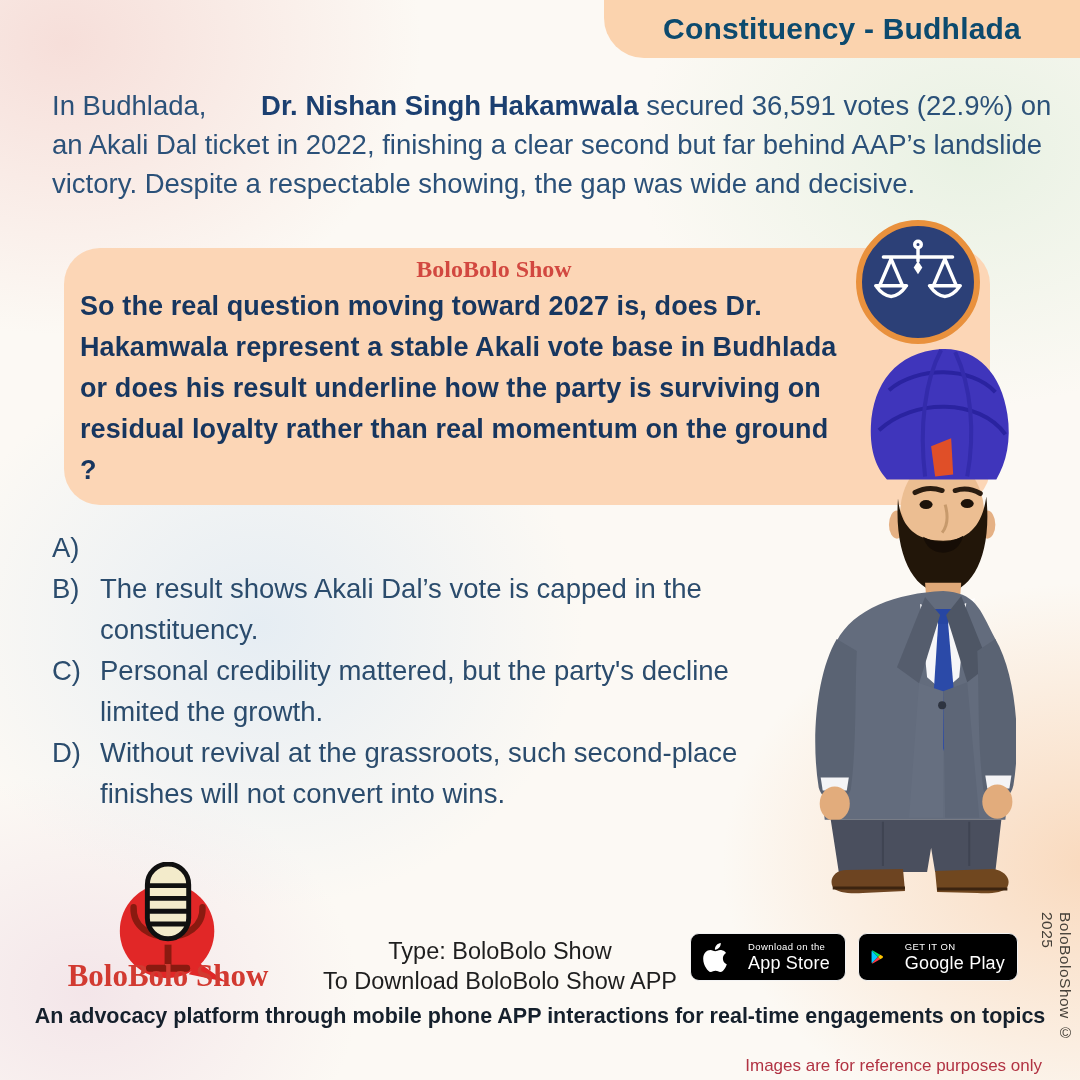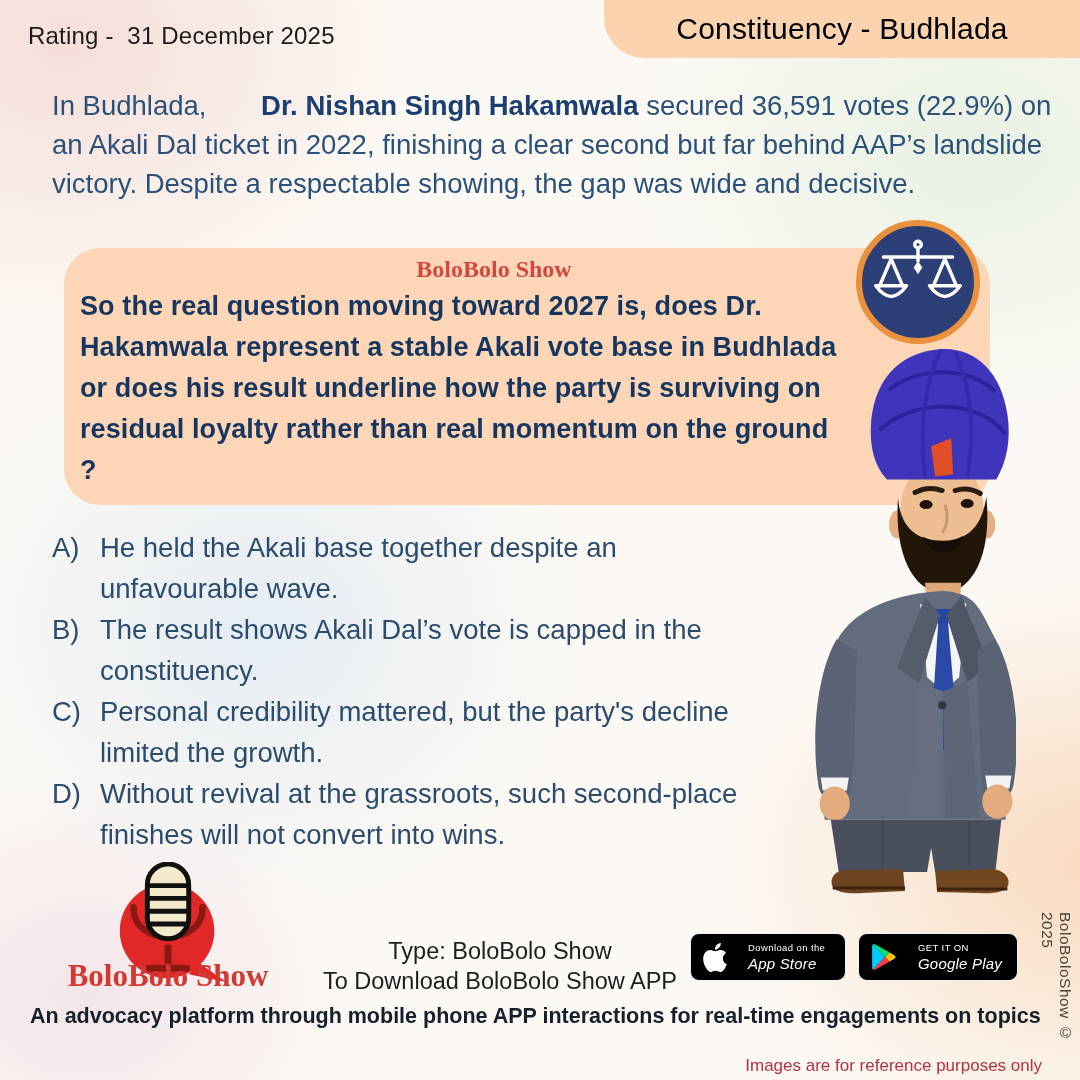--- a/index.html
+++ b/index.html
@@ -10,21 +10,21 @@
       radial-gradient(55% 45% at 6% 4%, rgba(246,221,216,.95), rgba(246,221,216,0) 60%),
       radial-gradient(50% 38% at 90% 14%, rgba(229,240,224,.85), rgba(229,240,224,0) 62%),
       radial-gradient(46% 40% at 24% 58%, rgba(222,233,243,.75), rgba(222,233,243,0) 65%),
       radial-gradient(55% 42% at 101% 80%, rgba(249,216,187,.95), rgba(249,216,187,0) 62%),
       radial-gradient(42% 34% at 8% 92%, rgba(242,226,231,.85), rgba(242,226,231,0) 60%),
       #fcf9f4;
   }
   .rating{position:absolute;left:28px;top:22px;font-size:24px;color:#1d1b1a;white-space:pre-wrap;letter-spacing:.2px;}
   .banner{position:absolute;right:0;top:0;width:476px;height:58px;background:#fbd3ae;
     border-bottom-left-radius:40px;display:flex;align-items:center;justify-content:center;}
-  .banner span{font-size:30px;font-weight:normal;color:#000000;letter-spacing:.2px;}
+  .banner span{font-size:30px;font-weight:bold;color:#0c4a6e;letter-spacing:.2px;}
   .intro{position:absolute;left:52px;top:86px;width:1000px;font-size:27.5px;line-height:39px;color:#2b5179;}
   .intro b{color:#1b3f70;margin-left:47px;}
   .qbox{position:absolute;left:64px;top:248px;width:926px;height:257px;background:#fcd6b6;border-radius:36px;}
   .qbrand{position:absolute;left:80px;top:8px;width:700px;text-align:center;
     font-family:"Liberation Serif",serif;font-weight:bold;font-size:24px;color:#d24840;}
   .qtext{position:absolute;left:16px;top:38px;width:772px;font-size:27px;font-weight:bold;
     line-height:41px;color:#17365f;letter-spacing:.1px;}
   .scales{position:absolute;left:856px;top:220px;width:112px;height:112px;background:#2c4077;
     border:6px solid #e9913d;border-radius:50%;display:flex;align-items:center;justify-content:center;}
   .man{position:absolute;left:792px;top:346px;width:224px;height:548px;}
@@ -36,33 +36,32 @@
   .logo-word{position:absolute;left:40px;top:958px;width:256px;text-align:center;
     font-family:"Liberation Serif",serif;font-weight:bold;font-size:31px;color:#d23a31;}
   .dl-text{position:absolute;left:320px;top:936px;width:360px;text-align:center;
     font-size:23.5px;line-height:30px;color:#1e1e1e;}
   .badge{position:absolute;top:933px;height:48px;background:#000;border-radius:9px;
     border:1px solid #f2f2f2;display:flex;align-items:center;box-sizing:border-box;padding:0 12px;gap:21px;cursor:pointer;}
   .badge-apple{left:690px;width:156px;}
   .badge-gplay{left:858px;width:160px;}
   .badge .btxt{display:flex;flex-direction:column;color:#fff;line-height:1;}
   .badge .small{font-size:9.5px;letter-spacing:.4px;margin-bottom:3px;}
-  .badge .big{font-size:15px;font-weight:500;letter-spacing:.2px;white-space:nowrap;font-style:italic;}
-  .tagline{position:absolute;left:30px;top:1003px;width:1020px;
+  .badge .big{font-size:18px;font-weight:500;letter-spacing:.2px;white-space:nowrap;}
+  .tagline{position:absolute;left:30px;top:1003px;width:1020px;text-align:center;
     font-size:21.5px;font-weight:bold;line-height:27.5px;color:#15202c;}
   .side-copy{position:absolute;right:6px;top:912px;writing-mode:vertical-rl;
     font-size:15.5px;color:#454039;letter-spacing:.5px;}
   .disclaimer{position:absolute;right:38px;top:1056px;font-size:17px;color:#b13343;}
 </style>
 </head>
 <body>
 
 <div class="poster">
 
-  <div class="rating">Rating -  31 December 2025</div>
   <div class="banner">
     <span>Constituency - Budhlada</span>
   </div>
 
   <div class="intro"><span>In Budhlada, </span><b>Dr. Nishan Singh Hakamwala</b><span> secured 36,591 votes (22.9%) on an Akali Dal ticket in 2022, finishing a clear second but far behind AAP’s landslide victory. Despite a respectable showing, the gap was wide and decisive.</span></div>
 
   <div class="qbox">
     <div class="qbrand">BoloBolo Show</div>
     <div class="qtext">So the real question moving toward 2027 is, does Dr. Hakamwala represent a stable Akali vote base in Budhlada or does his result underline how the party is surviving on residual loyalty rather than real momentum on the ground ?</div>
   </div>
@@ -131,21 +130,20 @@
     <path d="M90 474 V518 M176 474 V518" stroke="#3f4452" stroke-width="2"></path>
 
     <path d="M54 522 C42 522 36 531 40 539 C44 545 58 546 70 545 L112 543 L110 521 Z" fill="#6d4421"></path>
     <path d="M142 523 L200 521 C212 523 218 531 214 539 C210 545 196 546 184 545 L144 544 Z" fill="#70471f"></path>
     <path d="M40 540 H112 M144 541 H214" stroke="#3c2410" stroke-width="3"></path>
   </svg>
 
   <ul class="options">
     <li>
       <span class="olabel">A)</span>
-      <span class="otext">He held the Akali base together despite an unfavourable wave.</span>
     </li>
     <li>
       <span class="olabel">B)</span>
       <span class="otext">The result shows Akali Dal’s vote is capped in the constituency.</span>
     </li>
     <li>
       <span class="olabel">C)</span>
       <span class="otext">Personal credibility mattered, but the party's decline limited the growth.</span>
     </li>
     <li>

